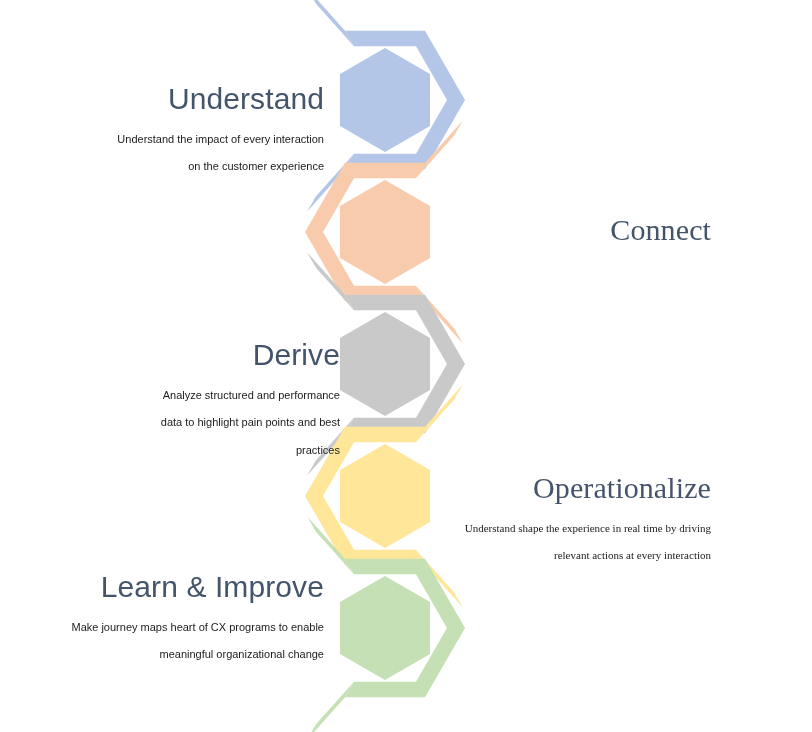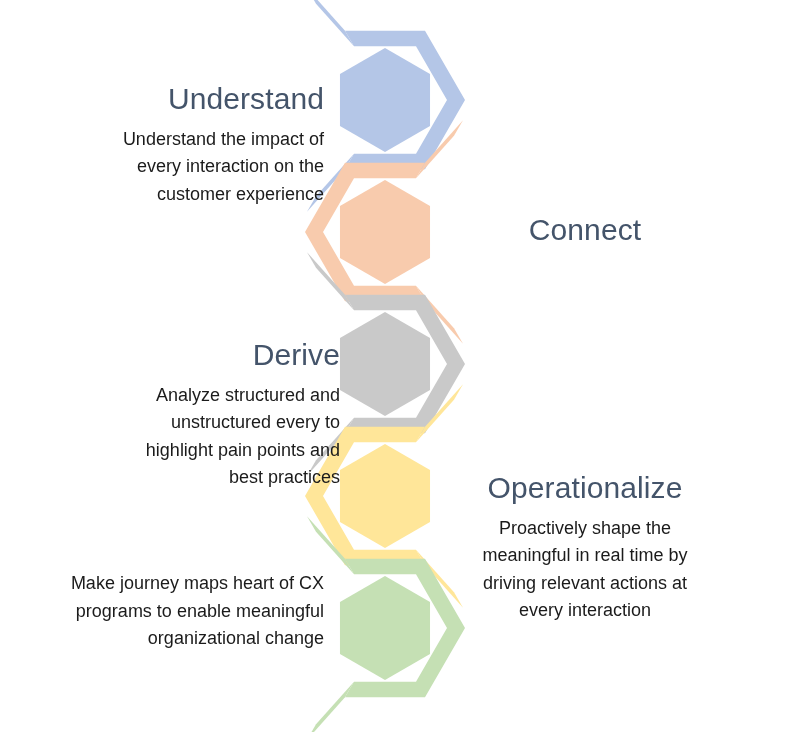--- a/index.html
+++ b/index.html
@@ -32,26 +32,26 @@
     color: #44546a;
     font-size: 30px;
     font-weight: 400;
     line-height: 1.15;
     letter-spacing: 0.1px;
     margin: 0 0 9px 0;
     white-space: nowrap;
   }
   .stage-desc {
     color: #1b1b1b;
-    font-size: 18px;
+    font-size: 11px;
     line-height: 27.5px;
     margin: 0;
   }
   .align-right { text-align: right; }
-  .align-left  { text-align: center; }
+  .align-left  { text-align: right; font-family: Liberation Serif, serif; }
 
   
   .s-understand     { left: 105px;  top: 82px;  width: 219px; }
   .s-connect        { left: 459px;  top: 213px; width: 252px; }
   .s-derive         { left: 128px;  top: 338px; width: 196px; margin-left: 16px; }
   .s-operationalize { left: 459px;  top: 471px; width: 252px; }
   .s-learn          { left: 58px;   top: 570px; width: 266px; }
 </style>
 </head>
 <body>
@@ -97,25 +97,26 @@
     <div class="stage-title">Understand</div>
     <div class="stage-desc">Understand the impact of every interaction on the customer experience</div>
   </div>
 
   <div class="stage-text s-connect align-left">
     <div class="stage-title">Connect</div>
   </div>
 
   <div class="stage-text s-derive align-right">
     <div class="stage-title">Derive</div>
-    <div class="stage-desc">Analyze structured and unstructured every to highlight pain points and best practices</div>
+    <div class="stage-desc">Analyze structured and performance data to highlight pain points and best practices</div>
   </div>
 
   <div class="stage-text s-operationalize align-left">
     <div class="stage-title">Operationalize</div>
-    <div class="stage-desc">Proactively shape the meaningful in real time by driving relevant actions at every interaction</div>
+    <div class="stage-desc">Understand shape the experience in real time by driving relevant actions at every interaction</div>
   </div>
 
   <div class="stage-text s-learn align-right">
+    <div class="stage-title">Learn &amp; Improve</div>
     <div class="stage-desc">Make journey maps heart of CX programs to enable meaningful organizational change</div>
   </div>
 
 </div>
 
 </body></html>

